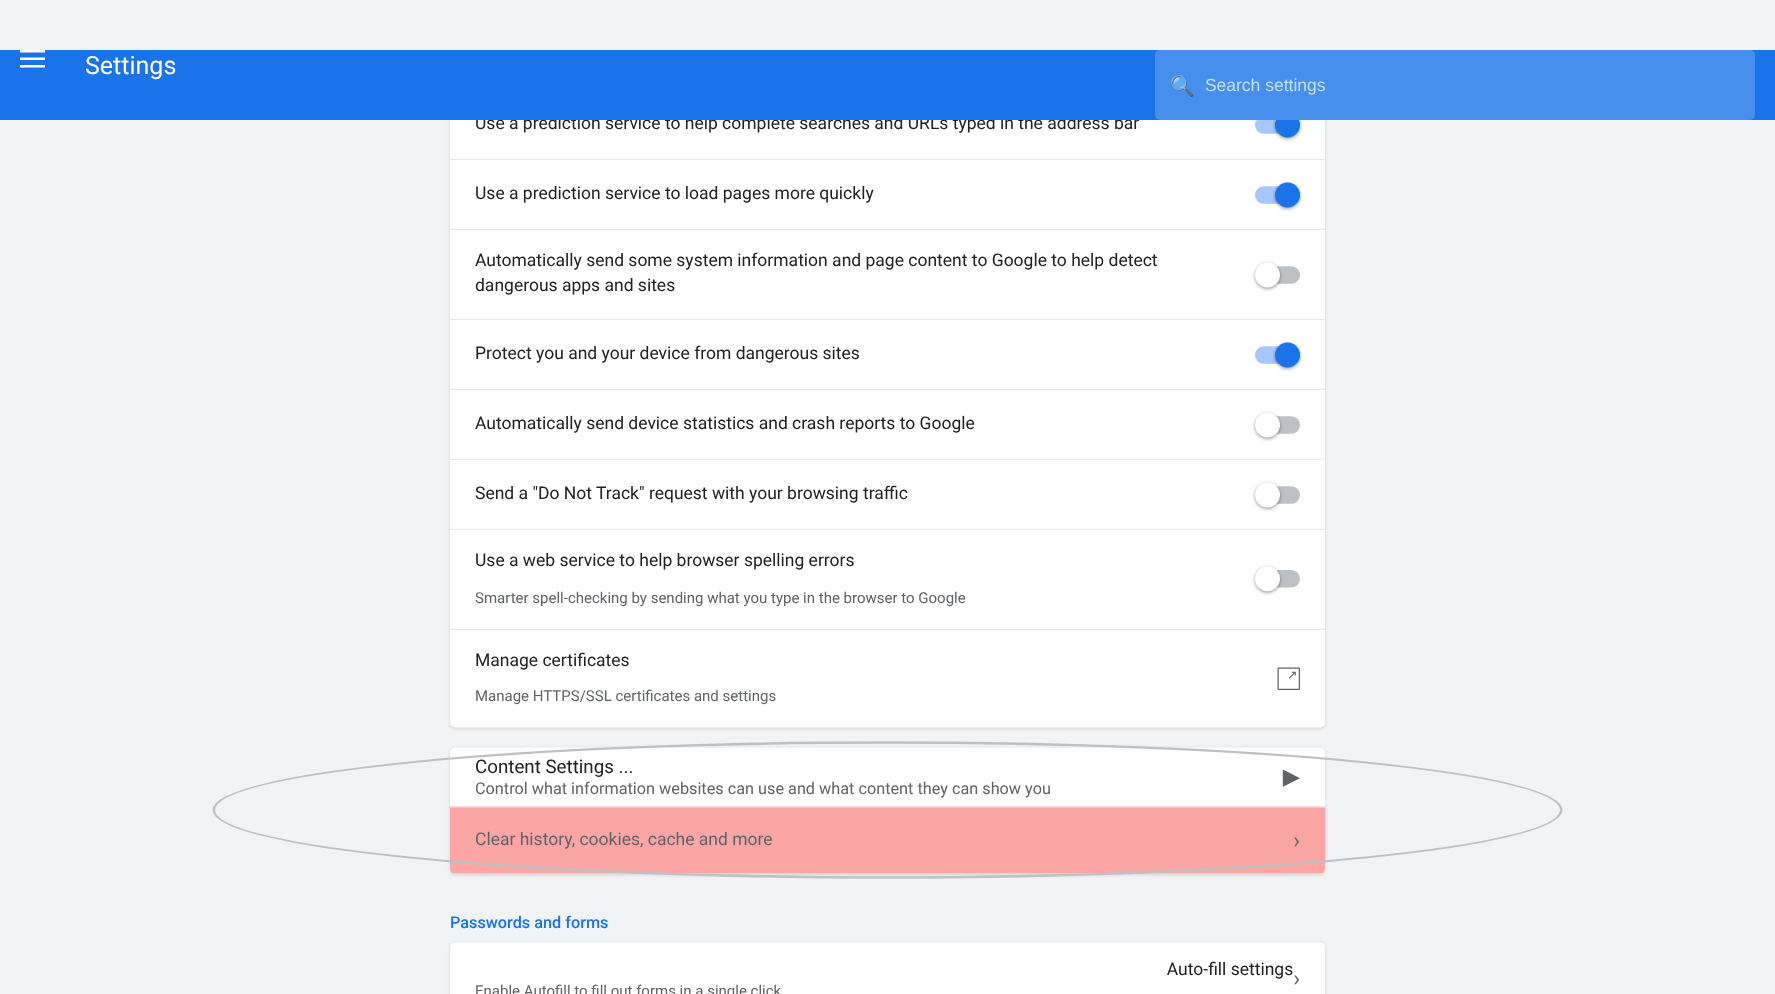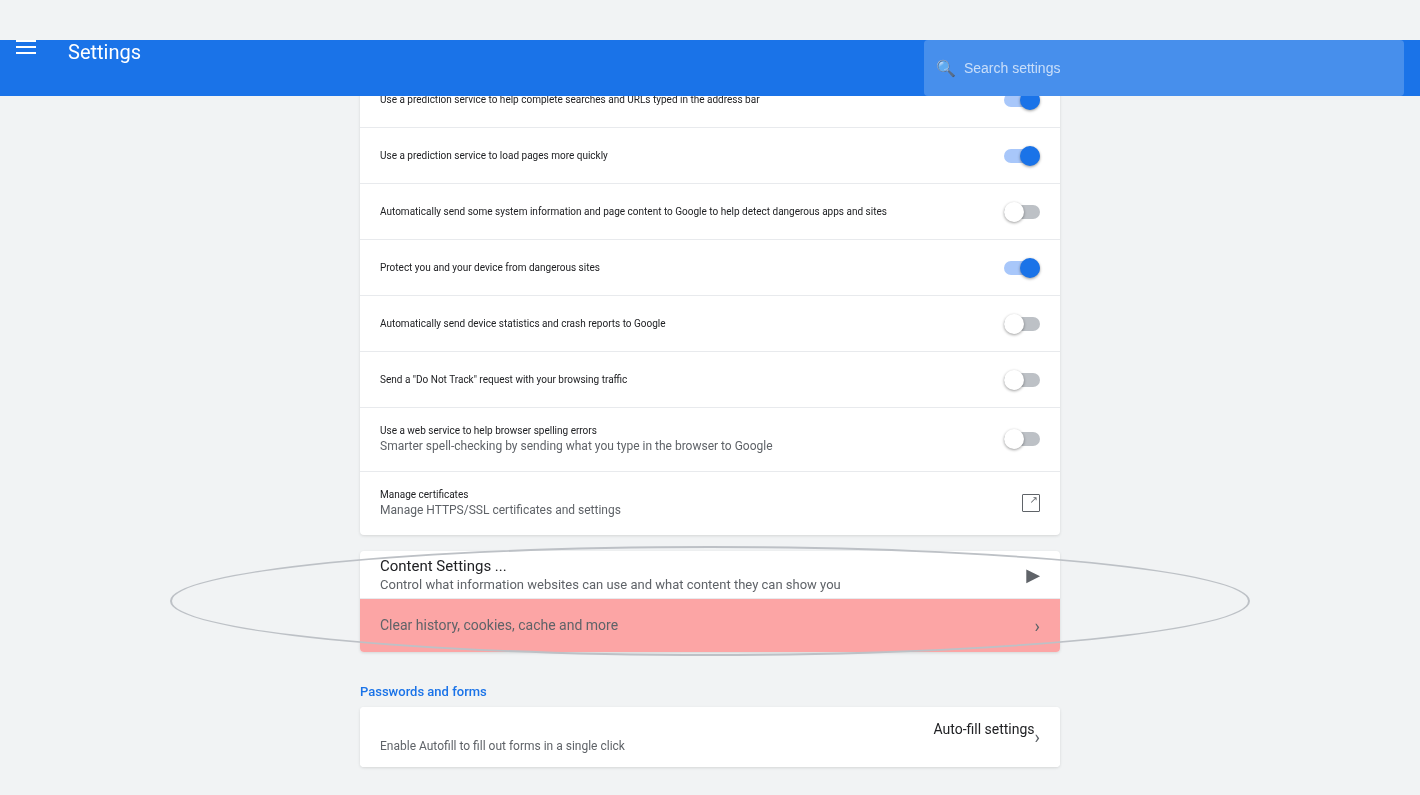--- a/index.html
+++ b/index.html
@@ -77,22 +77,22 @@
       display: flex;
       align-items: center;
       justify-content: space-between;
       padding: 16px 20px;
       border-bottom: 1px solid #e8eaed;
       min-height: 56px;
     }
     .setting-row:last-child { border-bottom: none; }
 
     .setting-text { flex: 1; padding-right: 16px; }
-    .setting-label { font-size: 10px; color: #202124; line-height: 1.4; }
-    .setting-sublabel { font-size: 12px; color: #5f6368; margin-top: 0; line-height: 1.4; }
+    .setting-label { font-size: 14px; color: #202124; line-height: 1.4; }
+    .setting-sublabel { font-size: 12px; color: #5f6368; margin-top: 10px; line-height: 1.4; }
 
     
     .toggle {
       position: relative;
       width: 36px;
       height: 20px;
       flex-shrink: 0;
     }
     .toggle-track {
       width: 36px;

